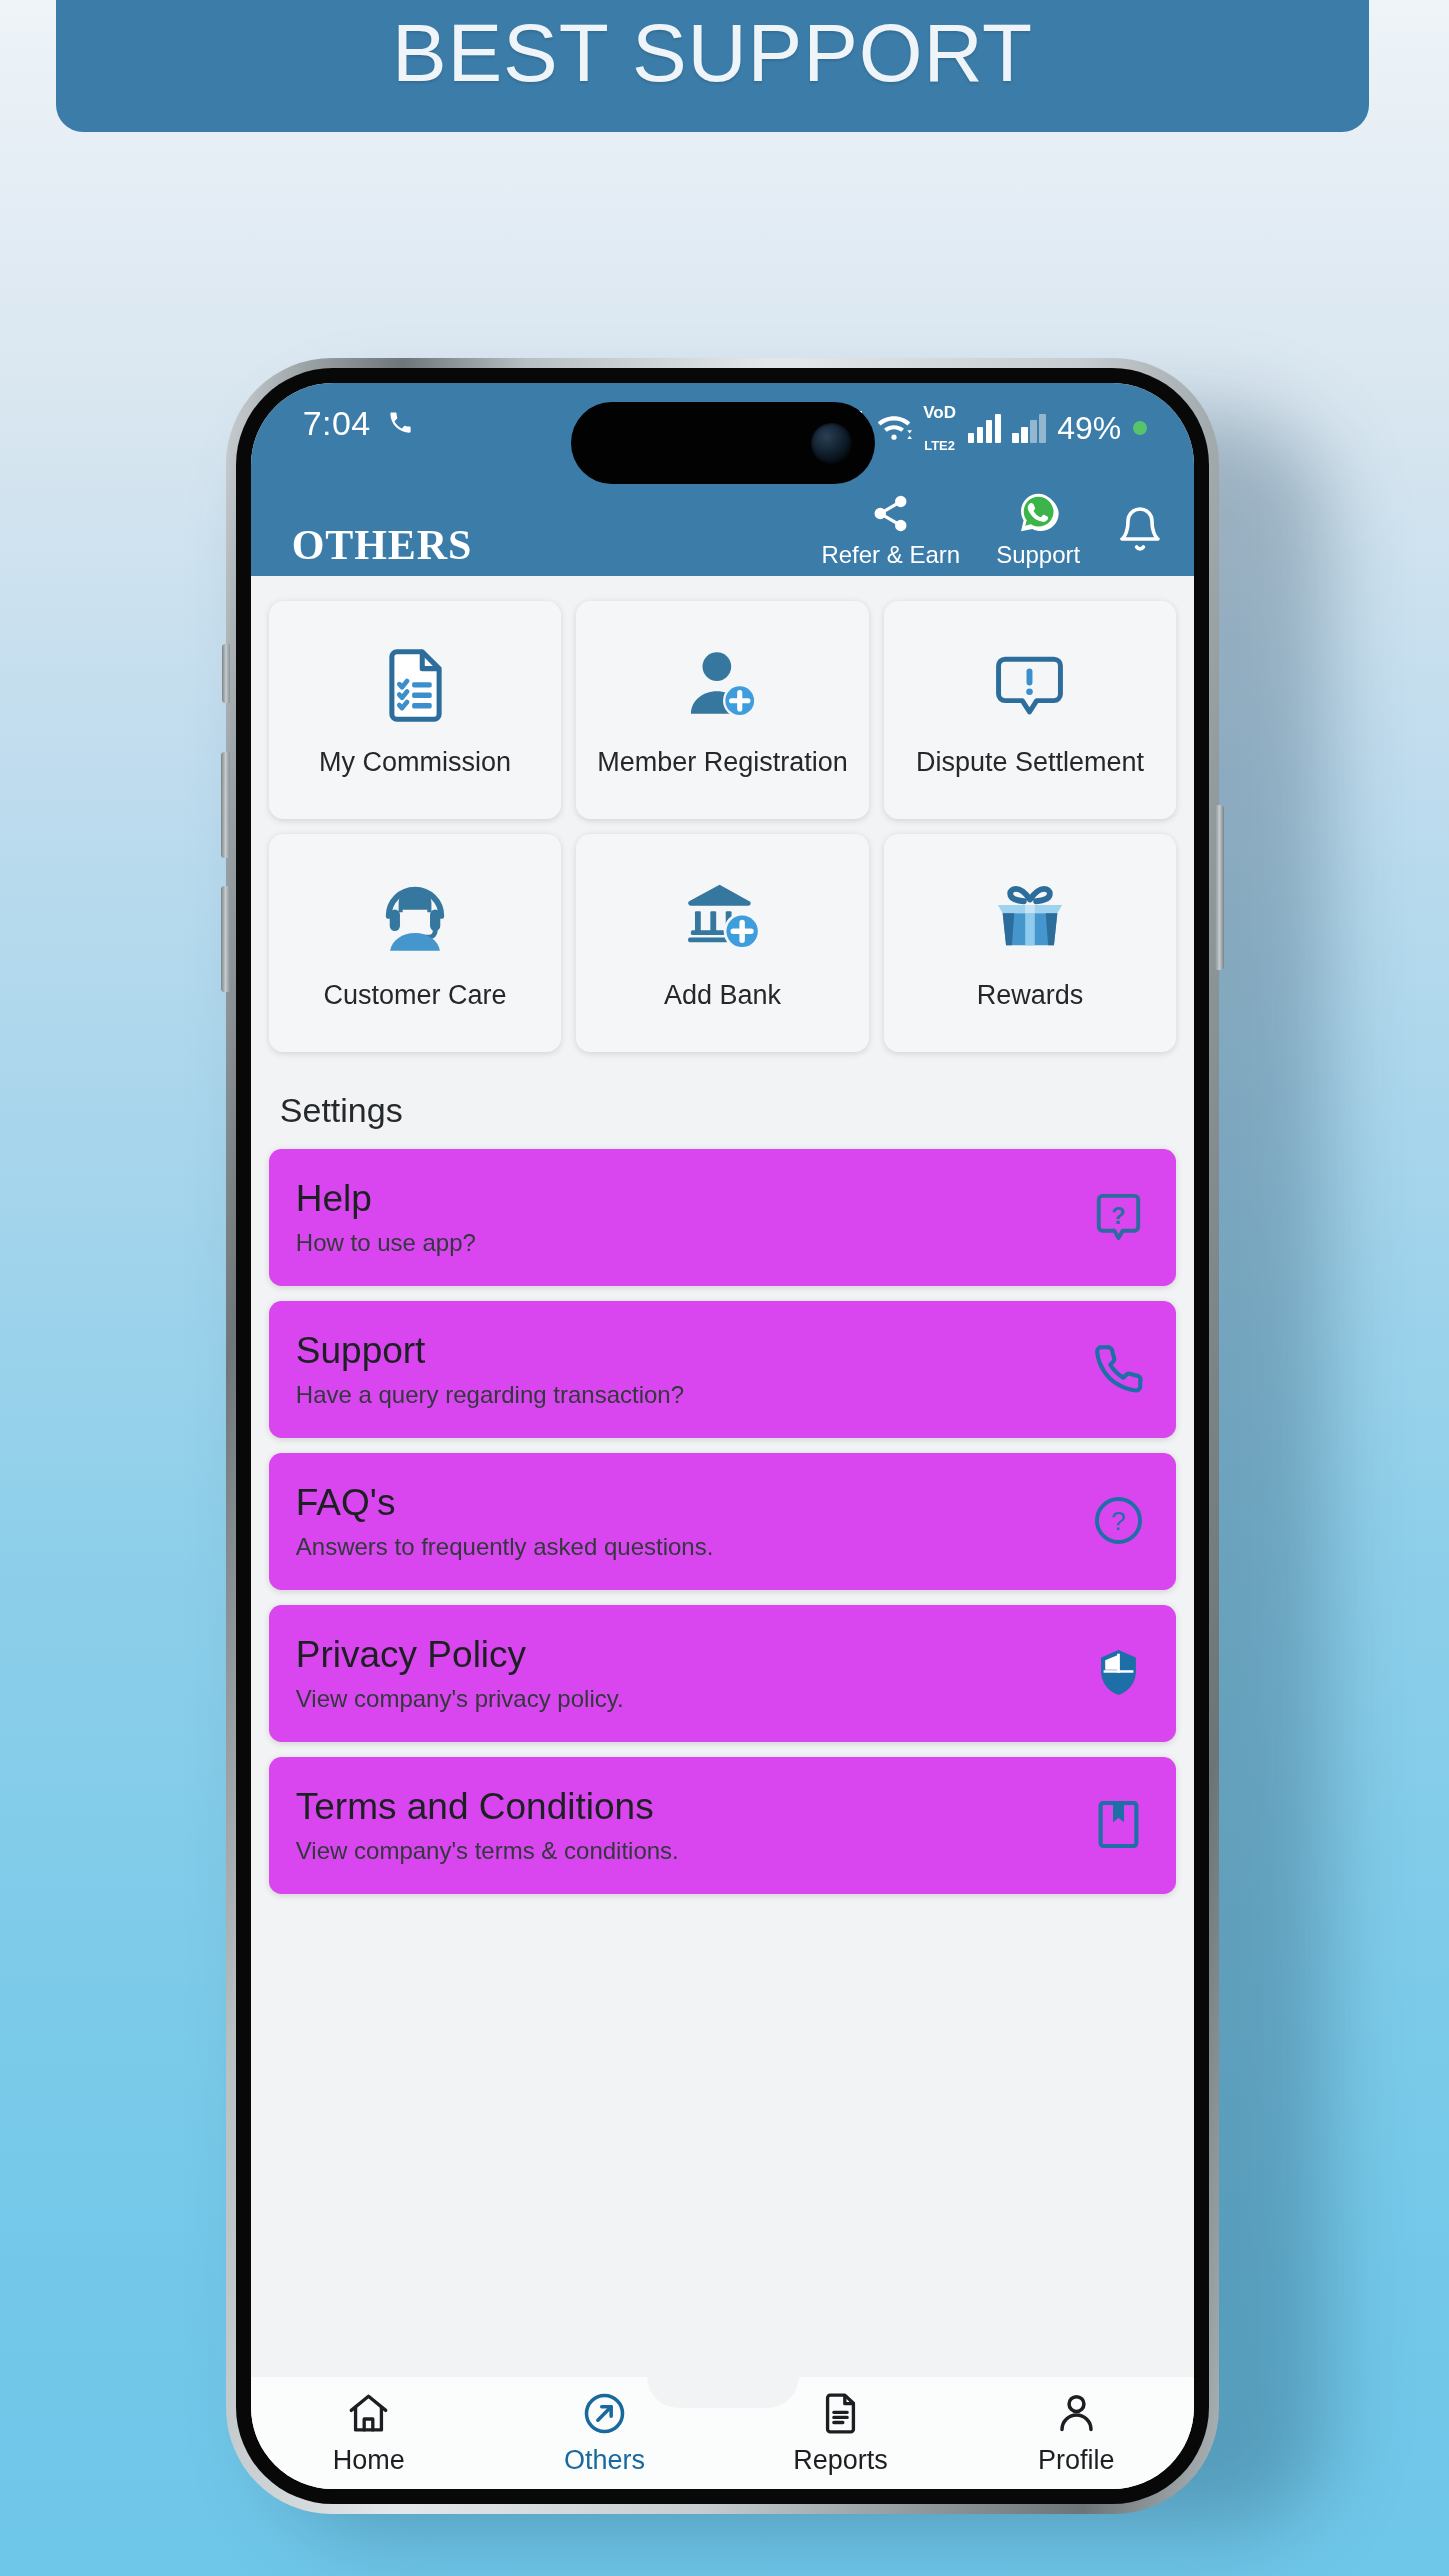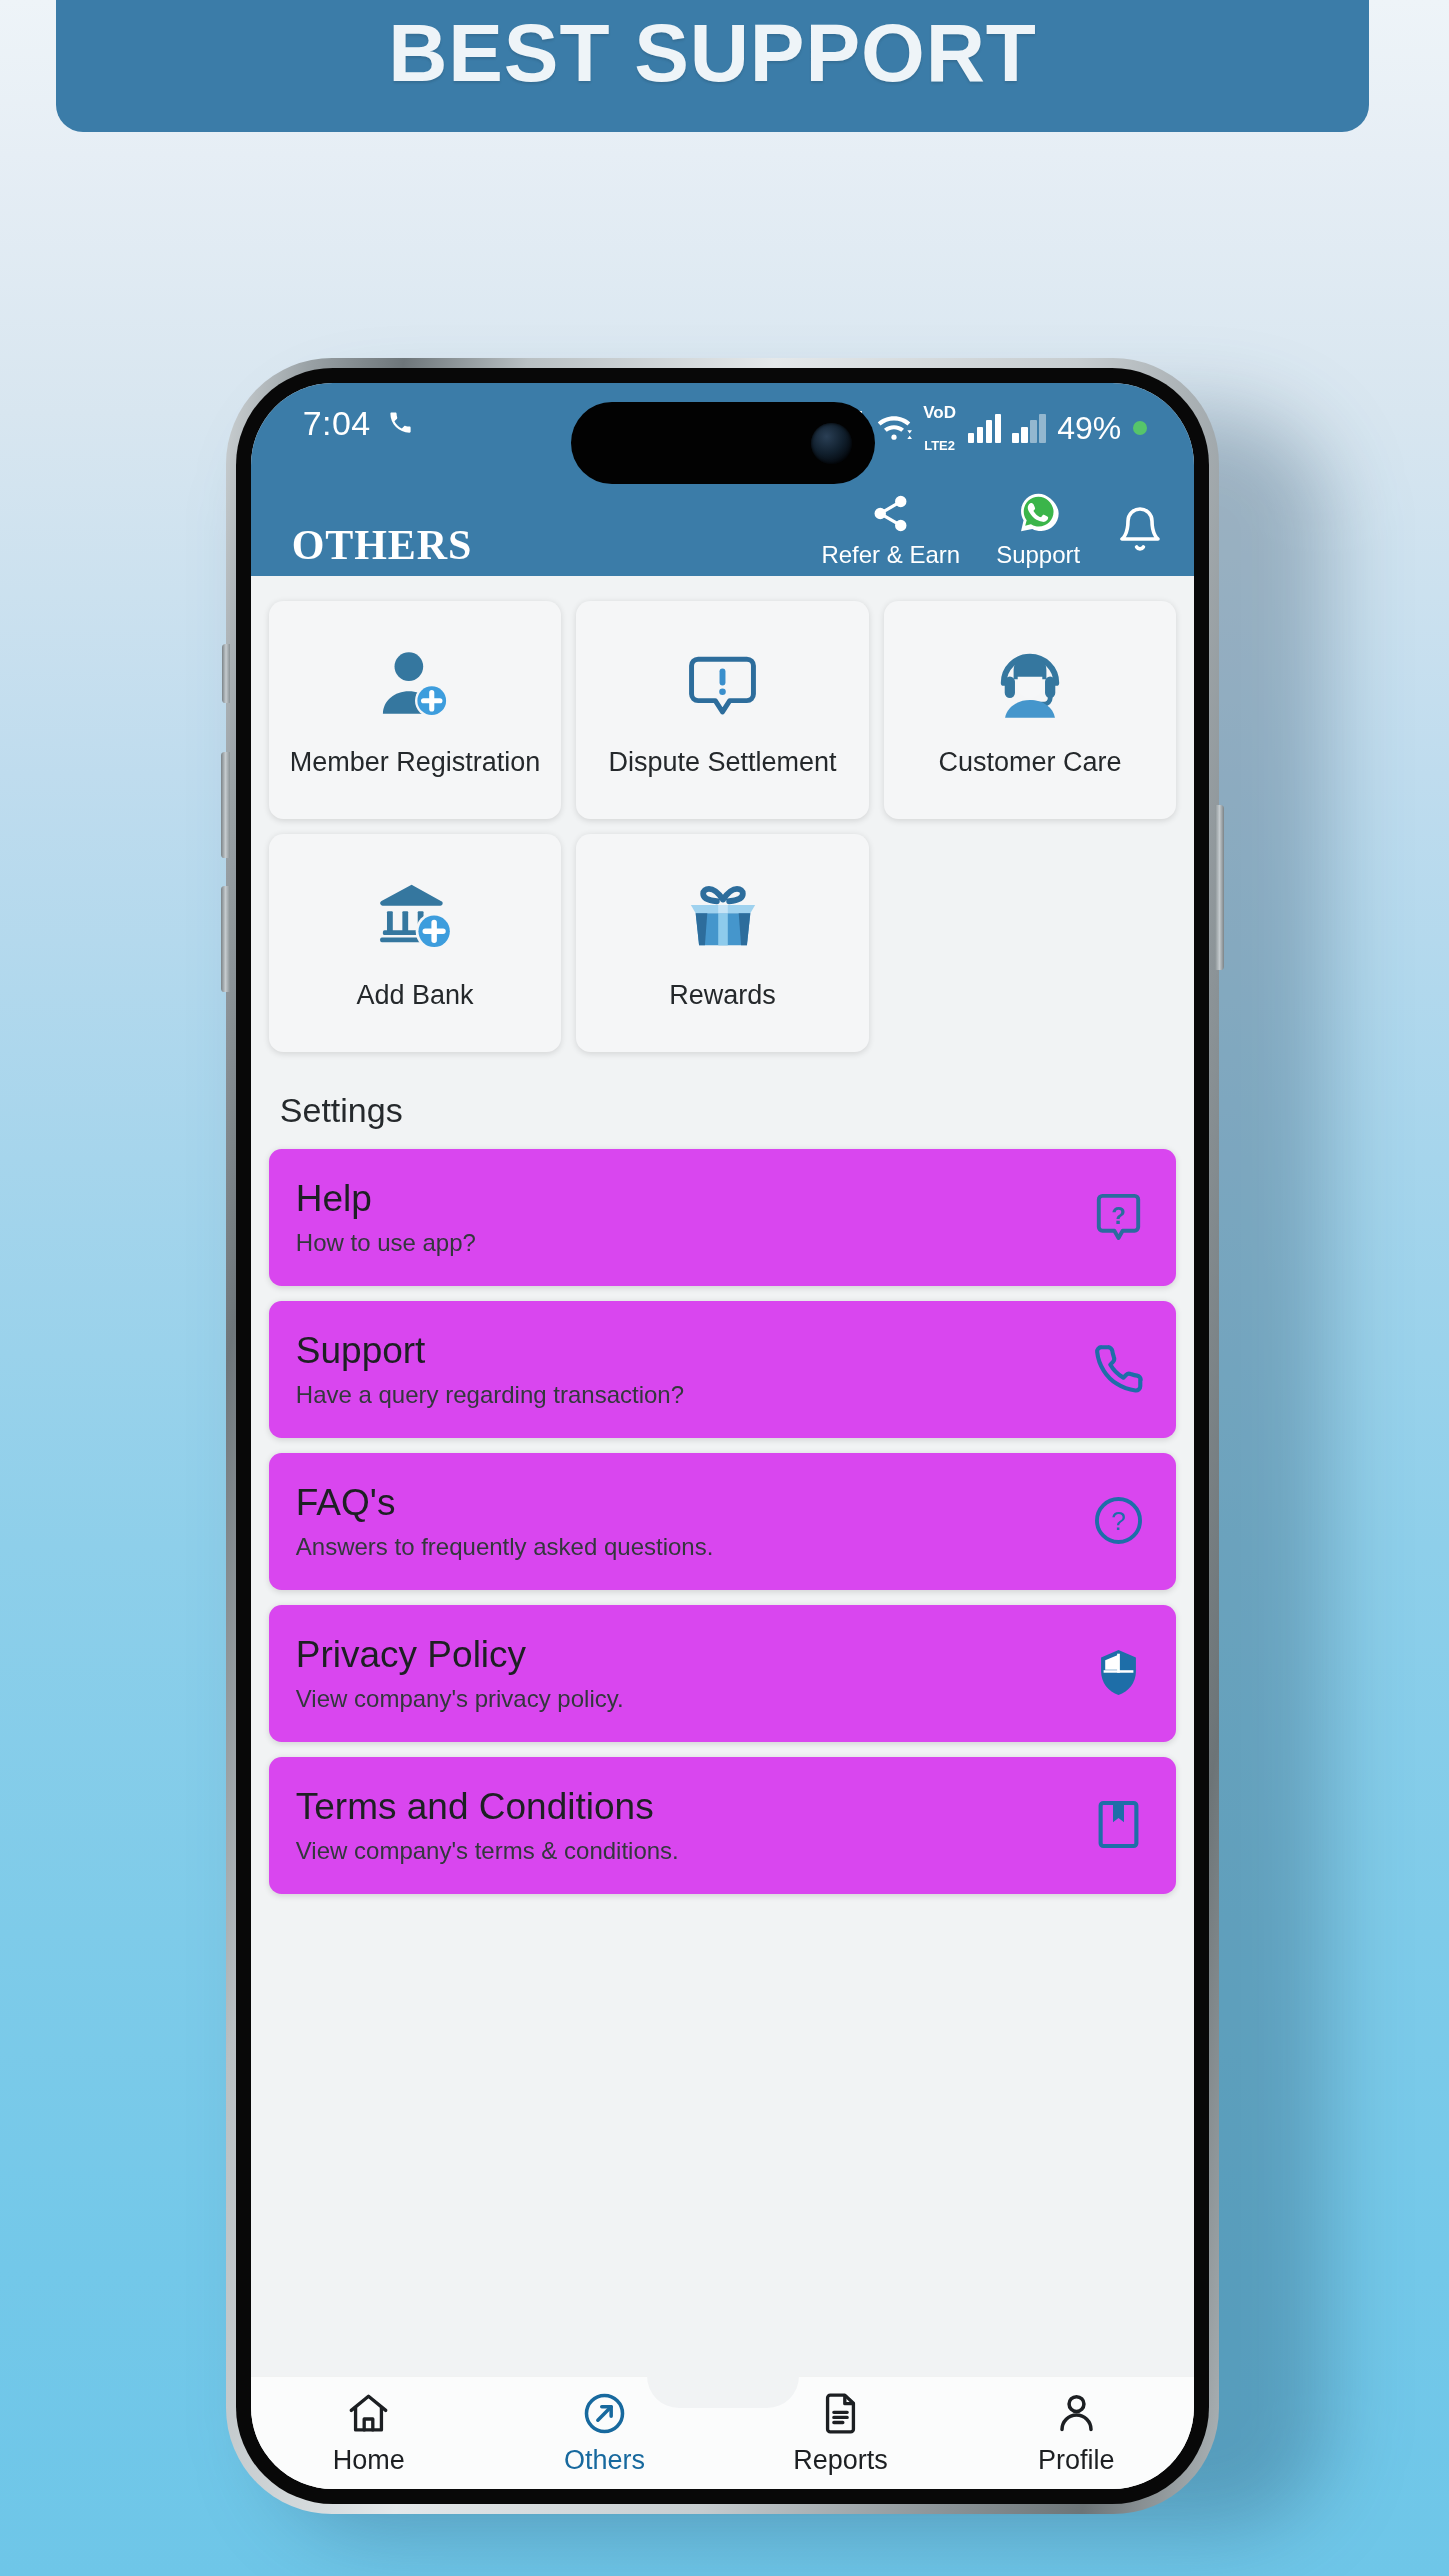--- a/index.html
+++ b/index.html
@@ -34,21 +34,21 @@
     height: 159px;
     background: #3b7ca8;
     border-radius: 0 0 27px 27px;
     display: flex;
     align-items: center;
     justify-content: center;
   }
   #banner-text {
     color: #eef4f8;
     font-size: 82px;
-    font-weight: bold;
+    font-weight: normal;
     letter-spacing: 0.9px;
     font-family: "Liberation Sans", sans-serif;
     text-shadow: 0 1.8px 2.7px rgba(0,0,0,0.12);
   }
 
   
   #phone-shadow {
     position: absolute;
     left: 224px;
     top: 376px;
@@ -405,20 +405,35 @@
             </span>
           </div>
 
         </div>
       </div>
 
       <div id="content">
 
         <div id="tile-grid">
 
+          <div class="tile">
+            <span class="tile-icon">
+              <svg width="81" height="81" viewBox="0 0 24 24">
+                <path d="M14 2H6.5A1.5 1.5 0 0 0 5 3.5v17A1.5 1.5 0 0 0 6.5 22h11a1.5 1.5 0 0 0 1.5-1.5V7l-5-5z" fill="#fff" stroke="#2d6d9c" stroke-width="1.5" stroke-linejoin="round"></path>
+                <path d="M14 2v5h5" fill="none" stroke="#2d6d9c" stroke-width="1.5" stroke-linejoin="round"></path>
+                <path d="M7.2 11.6l.8.9 1.5-1.8" fill="none" stroke="#3a8fcc" stroke-width="1.4" stroke-linecap="round" stroke-linejoin="round"></path>
+                <path d="M7.2 14.7l.8.9 1.5-1.8" fill="none" stroke="#3a8fcc" stroke-width="1.4" stroke-linecap="round" stroke-linejoin="round"></path>
+                <path d="M7.2 17.8l.8.9 1.5-1.8" fill="none" stroke="#3a8fcc" stroke-width="1.4" stroke-linecap="round" stroke-linejoin="round"></path>
+                <rect x="11" y="11" width="5.8" height="1.6" rx=".5" fill="#3a8fcc"></rect>
+                <rect x="11" y="14.1" width="5.8" height="1.6" rx=".5" fill="#3a8fcc"></rect>
+                <rect x="11" y="17.2" width="5.8" height="1.6" rx=".5" fill="#3a8fcc"></rect>
+              </svg>
+            </span>
+            <span class="tile-label">My Commission</span>
+          </div>
 
 
           <div class="tile">
             <span class="tile-icon">
               <svg width="82" height="82" viewBox="0 0 24 24">
                 <circle cx="10.2" cy="6.6" r="4.2" fill="#35779f"></circle>
                 <path d="M2.6 20.4c0-3.8 3.4-6.6 7.6-6.6s7.6 2.8 7.6 6.6H2.6z" fill="#35779f"></path>
                 <circle cx="16.9" cy="16.6" r="4.9" fill="#f5f6f7"></circle>
                 <circle cx="16.9" cy="16.6" r="4.2" fill="#3d9ddd"></circle>
                 <path d="M16.9 14.2v4.8M14.5 16.6h4.8" stroke="#fff" stroke-width="1.5" stroke-linecap="round"></path>

